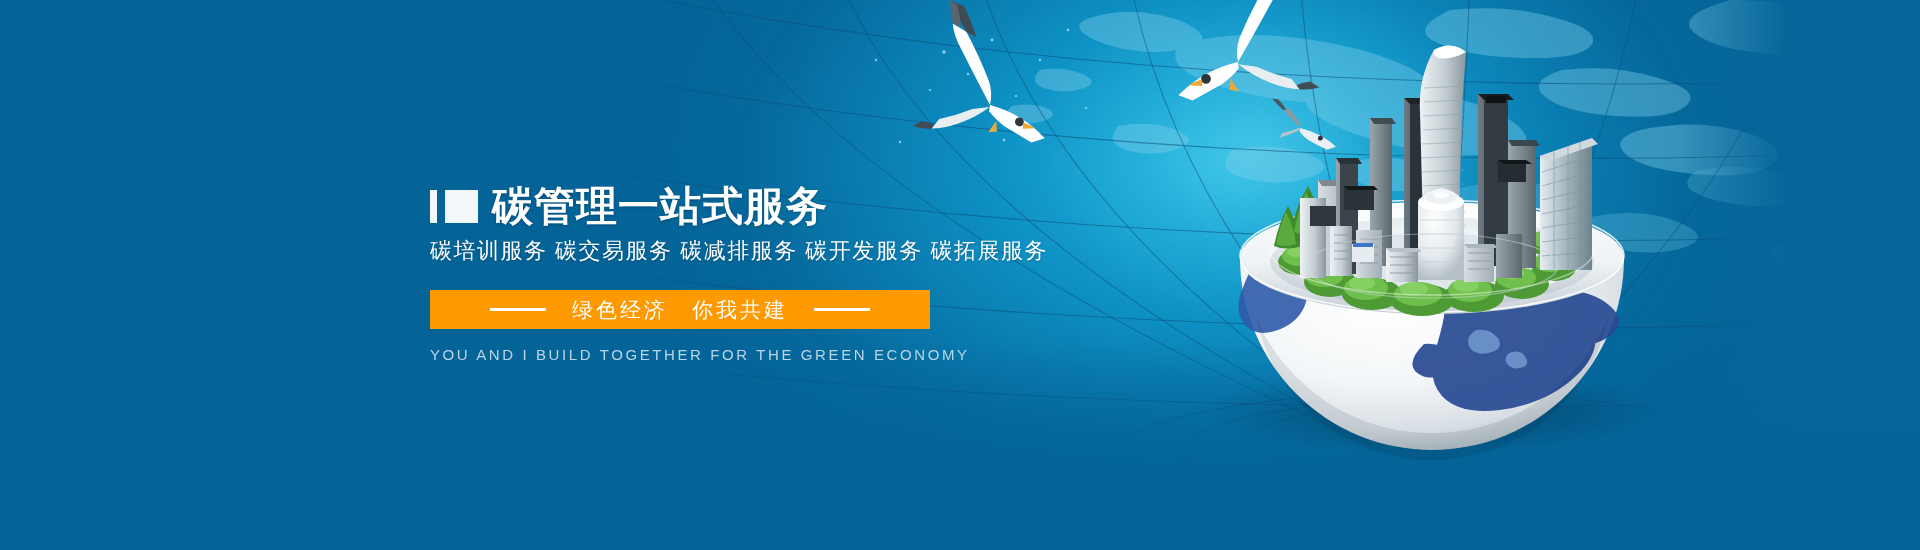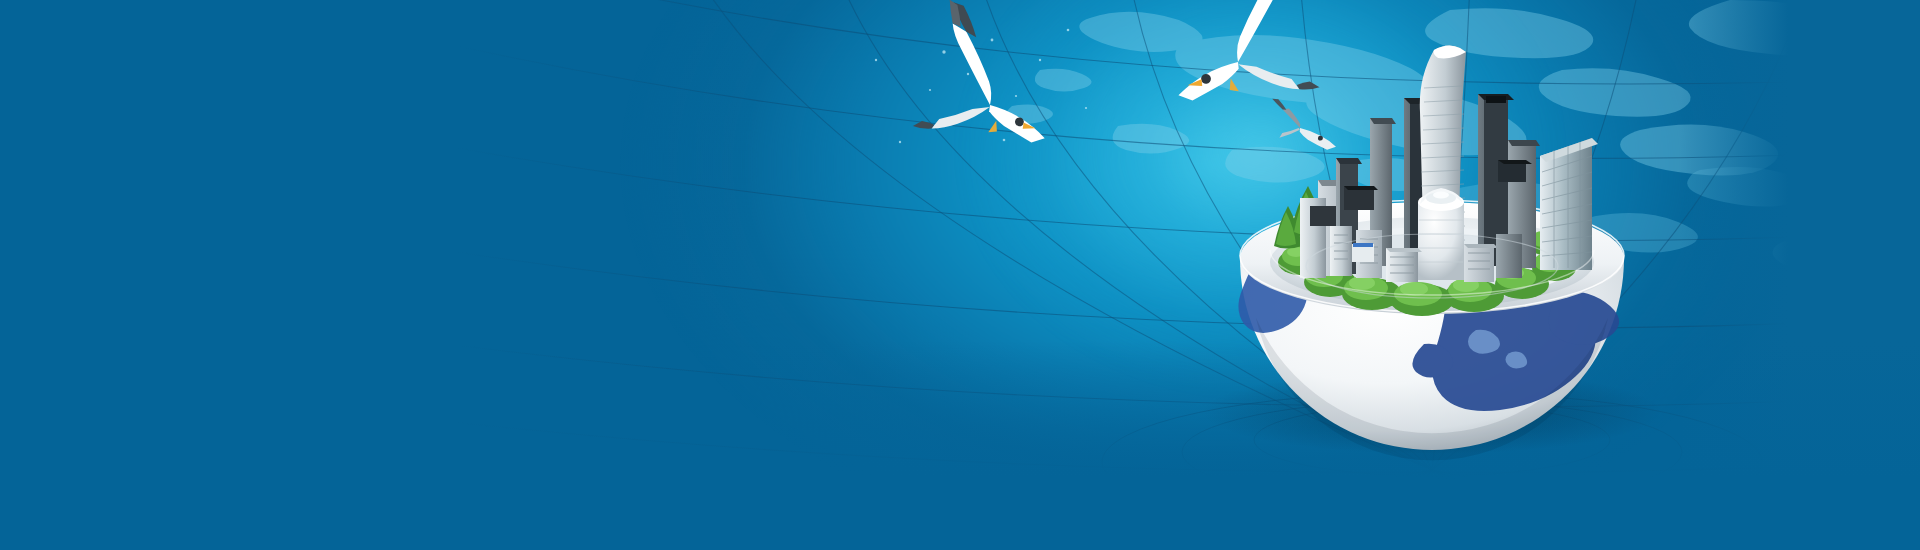--- a/index.html
+++ b/index.html
@@ -432,14 +432,34 @@
 
         <rect x="1352" y="244" width="22" height="18" fill="#e6ecef"></rect>
         <rect x="1353" y="243" width="20" height="4" fill="#3d76c4"></rect>
       </g>
 
       <path d="M1306,266 a126,32 0 0 0 252,0 a126,32 0 0 0 -252,0 z" fill="none" stroke="#cfd9df" stroke-width="1.2" opacity=".5"></path>
       <path d="M1270,250 a162,45 0 0 0 324,0" fill="none" stroke="#ffffff" stroke-width="1.4" opacity=".45"></path>
     </svg>
   </div>
 
+  <div class="content">
+
+    <div class="title-row">
+      <span class="title-mark">
+        <span class="tm-bar"></span>
+          <span class="tm-sq"></span>
+      </span>
+      <span class="title-text">碳管理一站式服务</span>
+    </div>
+
+    <div class="subtitle">碳培训服务  碳交易服务  碳减排服务  碳开发服务  碳拓展服务</div>
+
+    <div class="orange-bar">
+      <span class="ob-rule"></span>
+      <span class="ob-text">绿色经济　你我共建</span>
+      <span class="ob-rule"></span>
+    </div>
+
+    <div class="eng">YOU AND I BUILD TOGETHER FOR THE GREEN ECONOMY</div>
+  </div>
 
 </div>
 
 </body></html>

